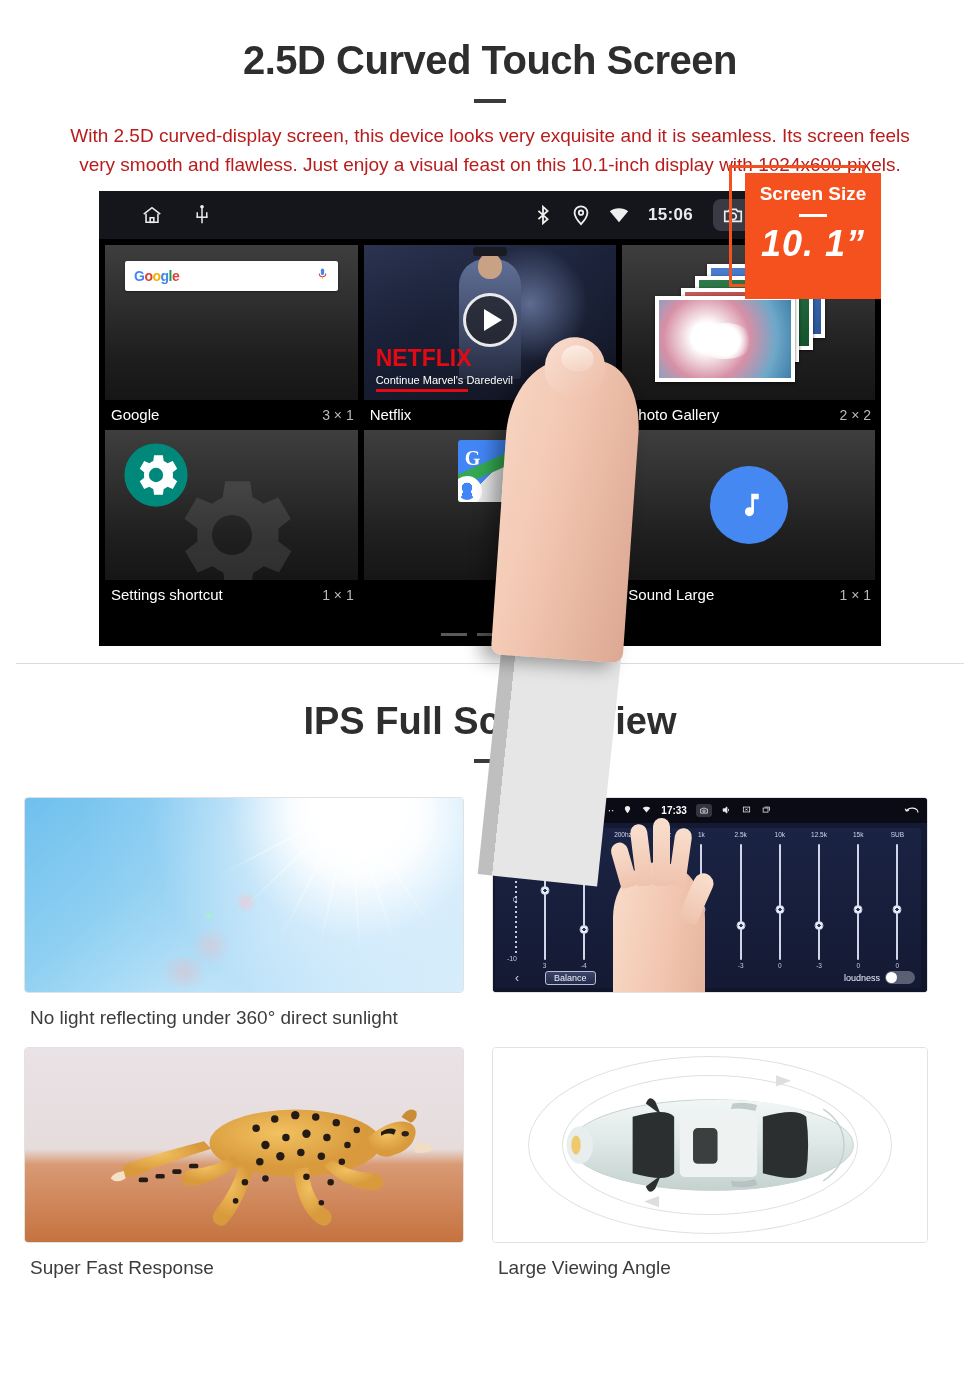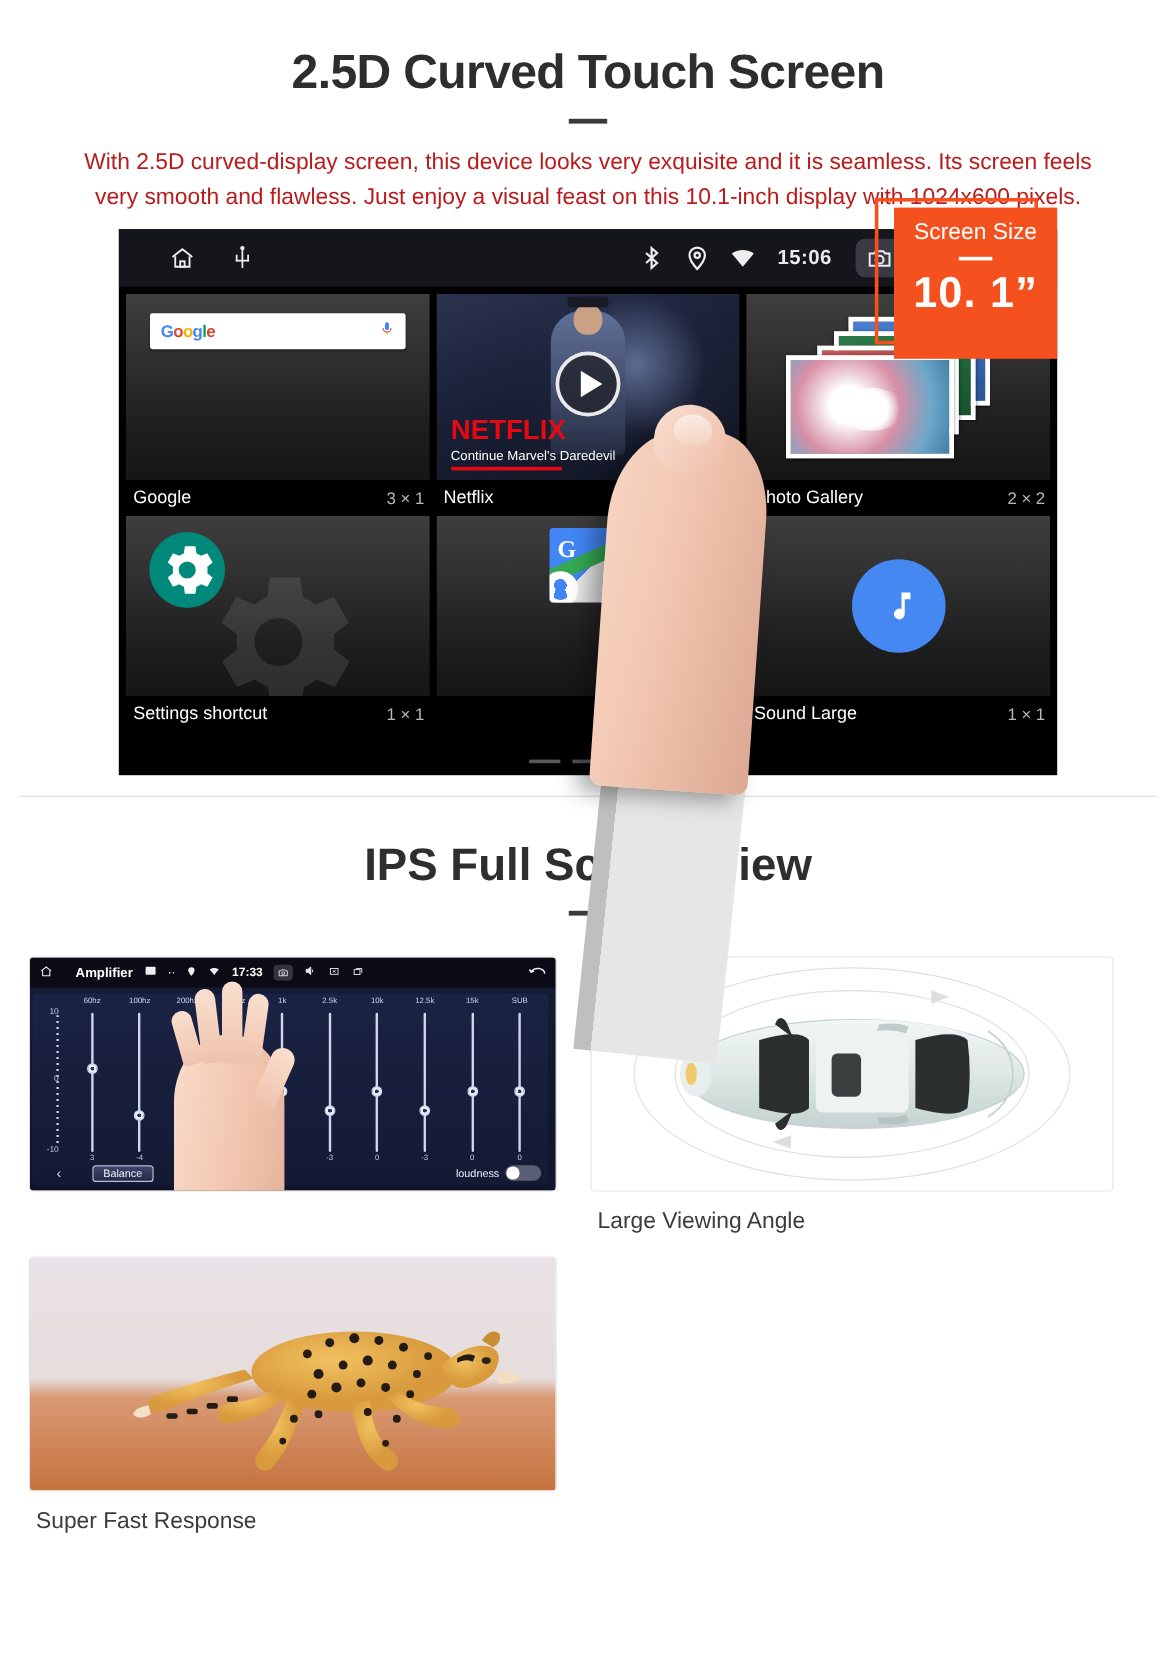--- a/index.html
+++ b/index.html
@@ -233,23 +233,23 @@
     z-index: 9;
   }
   .badge {
     position: absolute; right: 0px; top: -18px;
     width: 136px; height: 126px;
     background: #f5511e;
     color: #fff; text-align: center;
     z-index: 10;
     padding-top: 10px;
   }
-  .badge-t { font-size: 19px; font-weight: normal; }
+  .badge-t { font-size: 19px; font-weight: bold; }
   .badge-rule { width: 28px; height: 3px; background:#fff; margin: 9px auto 6px; }
-  .badge-v { font-size: 36px; font-weight: bold; letter-spacing: 1px; line-height: 42px; }
+  .badge-v { font-size: 36px; font-weight: bold; letter-spacing: 1px; line-height: 42px; font-style: italic; }
 
   
   .divider { width: 948px; height: 1px; background: #dcdcdc; margin: 12px auto 0; }
 
   
   .sec2-title {
     text-align:center; font-size: 38px; font-weight: bold; color: #2e2e2e;
     padding-top: 36px;
   }
   .grid {
@@ -542,20 +542,37 @@
   </div>
 </div>
 
 <div class="divider"></div>
 
 <h2 class="sec2-title">IPS Full Screen View</h2>
 <div class="title-rule"></div>
 
 <div class="grid">
 
+  <div class="cell">
+    <div class="media">
+      <div class="sky"></div>
+      <div class="flare" style="left:48%;top:48%;width:22px;height:22px;background:radial-gradient(circle,rgba(255,190,190,.55),transparent 70%)"></div>
+      <div class="flare" style="left:38%;top:66%;width:40px;height:40px;background:radial-gradient(circle,rgba(255,180,180,.35),transparent 70%)"></div>
+      <div class="flare" style="left:30%;top:82%;width:56px;height:30px;background:radial-gradient(circle,rgba(255,170,175,.35),transparent 70%)"></div>
+      <div class="flare" style="left:41%;top:59%;width:8px;height:8px;background:radial-gradient(circle,rgba(160,255,180,.8),transparent 70%)"></div>
+      <div class="ray" style="transform:rotate(-34deg)"></div>
+      <div class="ray" style="transform:rotate(-18deg)"></div>
+      <div class="ray" style="transform:rotate(-4deg)"></div>
+      <div class="ray" style="transform:rotate(12deg)"></div>
+      <div class="ray" style="transform:rotate(28deg)"></div>
+      <div class="ray" style="transform:rotate(46deg)"></div>
+      <div class="ray" style="transform:rotate(62deg)"></div>
+    </div>
+    <div class="cap">No light reflecting under 360° direct sunlight</div>
+  </div>
 
   <div class="cell">
     <div class="media">
       <div class="amp">
 
         <div class="amp-bar">
           <span>
             <svg width="11" height="11" viewBox="0 0 24 24" fill="none" stroke="#eee" stroke-width="2">
               <path d="M3 11 L12 4 L21 11"></path>
                 <path d="M5.5 10.5 V20 H18.5 V10.5"></path>
@@ -706,53 +723,20 @@
               <i class="fgr" style="left:74px;top:10px;width:20px;height:52px;transform:rotate(24deg)"></i>
             </div>
           </div>
         </div>
       </div>
     </div>
   </div>
 
   <div class="cell">
     <div class="media">
-      <div class="car-bg"></div>
-      <div class="ell" style="left:8%;top:4%;width:84%;height:92%"></div>
-      <div class="ell" style="left:16%;top:14%;width:68%;height:72%"></div>
-      <svg viewBox="0 0 460 200" style="position:absolute;inset:0;width:100%;height:100%">
-        <defs>
-          <linearGradient id="body" x1="0" y1="0" x2="0" y2="1">
-            <stop offset="0%" stop-color="#f2f7f6"></stop>
-              <stop offset="45%" stop-color="#dfe9e7"></stop>
-            <stop offset="100%" stop-color="#c5d2d0"></stop>
-          </linearGradient>
-        </defs>
-        <ellipse cx="232" cy="100" rx="150" ry="48" fill="url(#body)" stroke="#c3d0ce" stroke-width="1"></ellipse>
-        <path d="M150 64 q40 -12 90 -12 q52 0 92 12 l0 72 q-40 12 -92 12 q-50 0 -90 -12z" fill="url(#body)"></path>
-        <path d="M148 70 q36 -10 44 0 l0 60 q-8 10 -44 0z" fill="#2b2f30"></path>
-        <path d="M286 70 q36 -10 46 0 q4 30 0 60 q-10 10 -46 0z" fill="#2b2f30"></path>
-        <rect x="198" y="66" width="82" height="68" rx="6" fill="#eef3f2"></rect>
-        <rect x="212" y="82" width="26" height="38" rx="5" fill="#3b3f40"></rect>
-        <path d="M162 56 q4 -10 10 -2 l6 14z" fill="#2b2f30"></path>
-        <path d="M162 144 q4 10 10 2 l6 -14z" fill="#2b2f30"></path>
-        <path d="M254 56 q16 -2 26 2 l-2 6 q-14 -4 -26 -2z" fill="#aebbb9" opacity=".7"></path>
-        <path d="M254 144 q16 2 26 -2 l-2 -6 q-14 4 -26 2z" fill="#aebbb9" opacity=".7"></path>
-        <ellipse cx="92" cy="100" rx="14" ry="20" fill="#e8eeed"></ellipse>
-        <ellipse cx="88" cy="100" rx="5" ry="10" fill="#f0c14b" opacity=".8"></ellipse>
-        <path d="M350 62 q22 14 22 38 q0 24 -22 38" fill="none" stroke="#c3d0ce" stroke-width="1.5"></path>
-        <path d="M300 26 l16 6 l-16 6z" fill="#dedede"></path>
-        <path d="M176 166 l-16 -6 l16 -6z" fill="#dedede"></path>
-      </svg>
-    </div>
-    <div class="cap">Large Viewing Angle</div>
-  </div>
-
-  <div class="cell">
-    <div class="media">
       <div class="cheetah-bg"></div>
       <svg viewBox="0 0 470 200" style="position:absolute;inset:0;width:100%;height:100%">
         <defs>
           <radialGradient id="coat" cx="40%" cy="35%">
             <stop offset="0%" stop-color="#f2c161"></stop>
               <stop offset="100%" stop-color="#d89a3c"></stop>
           </radialGradient>
         </defs>
         <ellipse cx="290" cy="98" rx="92" ry="36" fill="url(#coat)"></ellipse>
         <path d="M368 92 q26 -22 44 -16 q10 4 6 16 q-4 14 -26 20 q-18 4 -24 -20z" fill="url(#coat)"></path>
@@ -791,13 +775,46 @@
           <rect x="176" y="120" width="10" height="5" rx="2"></rect>
             <rect x="158" y="126" width="10" height="5" rx="2"></rect>
           <rect x="140" y="131" width="10" height="5" rx="2"></rect>
             <rect x="122" y="135" width="10" height="5" rx="2"></rect>
           <path d="M382 86 q10 -6 16 -2 l-2 5 q-7 -3 -14 1z"></path>
         </g>
       </svg>
     </div>
     <div class="cap">Super Fast Response</div>
   </div>
+
+  <div class="cell">
+    <div class="media">
+      <div class="car-bg"></div>
+      <div class="ell" style="left:8%;top:4%;width:84%;height:92%"></div>
+      <div class="ell" style="left:16%;top:14%;width:68%;height:72%"></div>
+      <svg viewBox="0 0 460 200" style="position:absolute;inset:0;width:100%;height:100%">
+        <defs>
+          <linearGradient id="body" x1="0" y1="0" x2="0" y2="1">
+            <stop offset="0%" stop-color="#f2f7f6"></stop>
+              <stop offset="45%" stop-color="#dfe9e7"></stop>
+            <stop offset="100%" stop-color="#c5d2d0"></stop>
+          </linearGradient>
+        </defs>
+        <ellipse cx="232" cy="100" rx="150" ry="48" fill="url(#body)" stroke="#c3d0ce" stroke-width="1"></ellipse>
+        <path d="M150 64 q40 -12 90 -12 q52 0 92 12 l0 72 q-40 12 -92 12 q-50 0 -90 -12z" fill="url(#body)"></path>
+        <path d="M148 70 q36 -10 44 0 l0 60 q-8 10 -44 0z" fill="#2b2f30"></path>
+        <path d="M286 70 q36 -10 46 0 q4 30 0 60 q-10 10 -46 0z" fill="#2b2f30"></path>
+        <rect x="198" y="66" width="82" height="68" rx="6" fill="#eef3f2"></rect>
+        <rect x="212" y="82" width="26" height="38" rx="5" fill="#3b3f40"></rect>
+        <path d="M162 56 q4 -10 10 -2 l6 14z" fill="#2b2f30"></path>
+        <path d="M162 144 q4 10 10 2 l6 -14z" fill="#2b2f30"></path>
+        <path d="M254 56 q16 -2 26 2 l-2 6 q-14 -4 -26 -2z" fill="#aebbb9" opacity=".7"></path>
+        <path d="M254 144 q16 2 26 -2 l-2 -6 q-14 4 -26 2z" fill="#aebbb9" opacity=".7"></path>
+        <ellipse cx="92" cy="100" rx="14" ry="20" fill="#e8eeed"></ellipse>
+        <ellipse cx="88" cy="100" rx="5" ry="10" fill="#f0c14b" opacity=".8"></ellipse>
+        <path d="M350 62 q22 14 22 38 q0 24 -22 38" fill="none" stroke="#c3d0ce" stroke-width="1.5"></path>
+        <path d="M300 26 l16 6 l-16 6z" fill="#dedede"></path>
+        <path d="M176 166 l-16 -6 l16 -6z" fill="#dedede"></path>
+      </svg>
+    </div>
+    <div class="cap">Large Viewing Angle</div>
+  </div>
 </div>
 
 </body></html>

